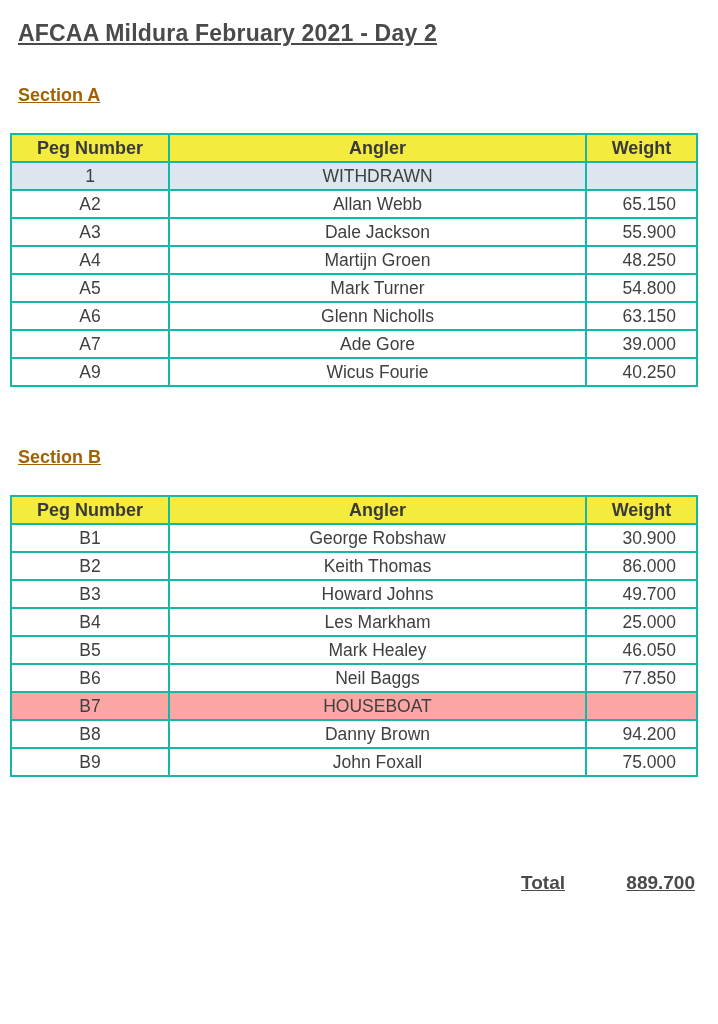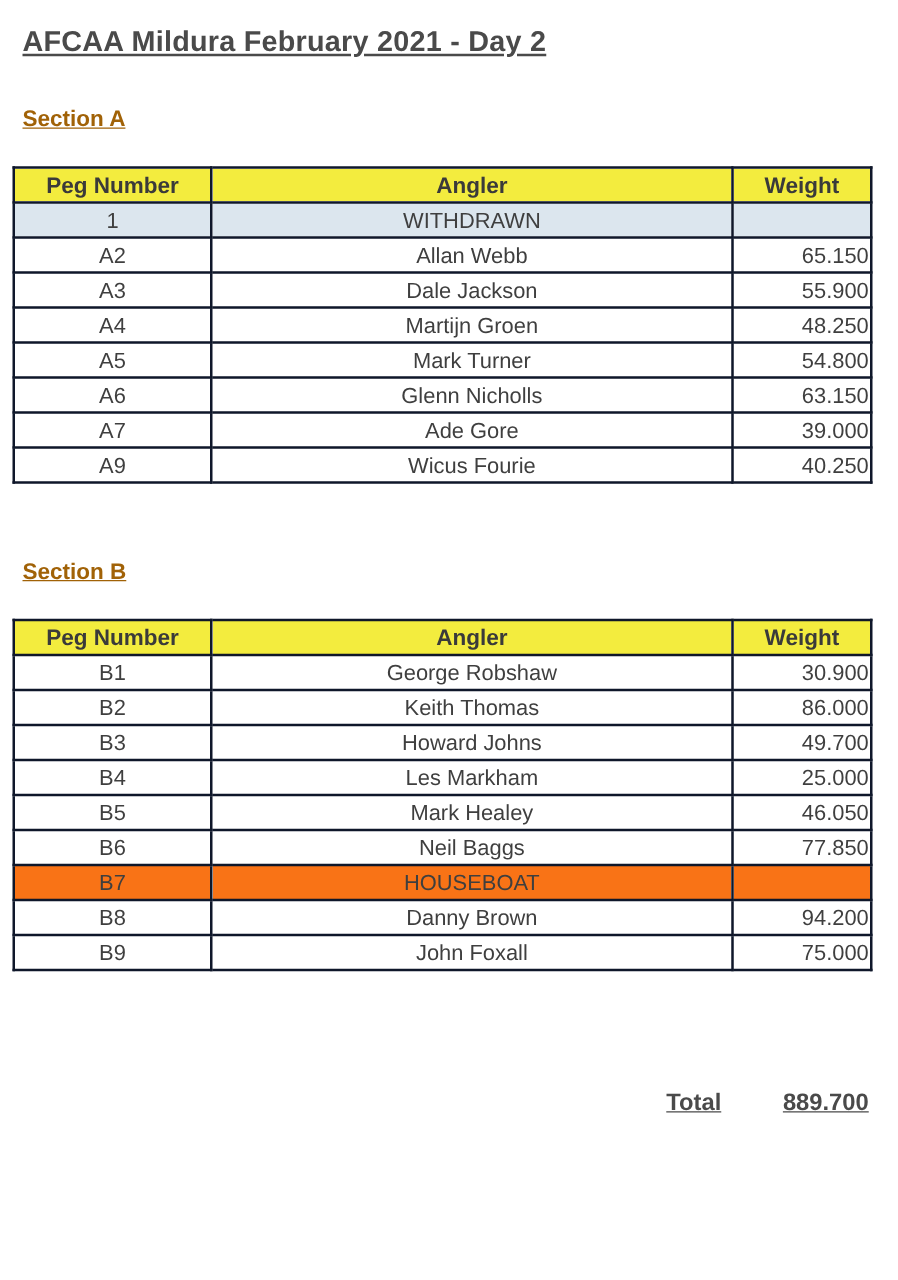--- a/index.html
+++ b/index.html
@@ -36,23 +36,23 @@
   .section-label.first { margin-top: 38px; }
   .section-label.second { margin-top: 60px; }
   table.results {
     border-collapse: collapse;
     margin: 27px 0 0 10px;
     width: 686px;
     table-layout: fixed;
     font-size: 17.5px;
   }
   table.results th, table.results td {
-    border: 2px solid #0f172a;
+    border: 2px solid #14b8a6;
     height: 24px;
-    padding: 1px 1px;
+    padding: 1px 20px;
     overflow: hidden;
     white-space: nowrap;
   }
   table.results th {
     font-weight: 700;
     font-size: 18px;
     text-align: center;
     color: #3a3a3a;
   }
   col.col-peg    { width: 158px; }
@@ -68,20 +68,21 @@
     width: 420px;
     font-size: 19px;
     font-weight: 700;
     color: #4a4a4a;
   }
   .summary-row {
     display: flex;
     justify-content: flex-end;
     align-items: baseline;
     margin-bottom: 33px;
+    gap: 12px;
   }
   .summary-label {
     text-decoration: underline;
   }
   .summary-value {
     display: inline-block;
     width: 118px;
     text-align: right;
     text-decoration: underline;
   }
@@ -191,21 +192,21 @@
         <tr>
           <td class="peg">B5</td>
           <td class="angler">Mark Healey</td>
           <td class="weight">46.050</td>
         </tr>
         <tr>
           <td class="peg">B6</td>
           <td class="angler">Neil Baggs</td>
           <td class="weight">77.850</td>
         </tr>
-        <tr style="background: #f97316;">
+        <tr style="background: #fca5a5;">
           <td class="peg">B7</td>
           <td class="angler">HOUSEBOAT</td>
           <td class="weight"></td>
         </tr>
         <tr>
           <td class="peg">B8</td>
           <td class="angler">Danny Brown</td>
           <td class="weight">94.200</td>
         </tr>
         <tr>

